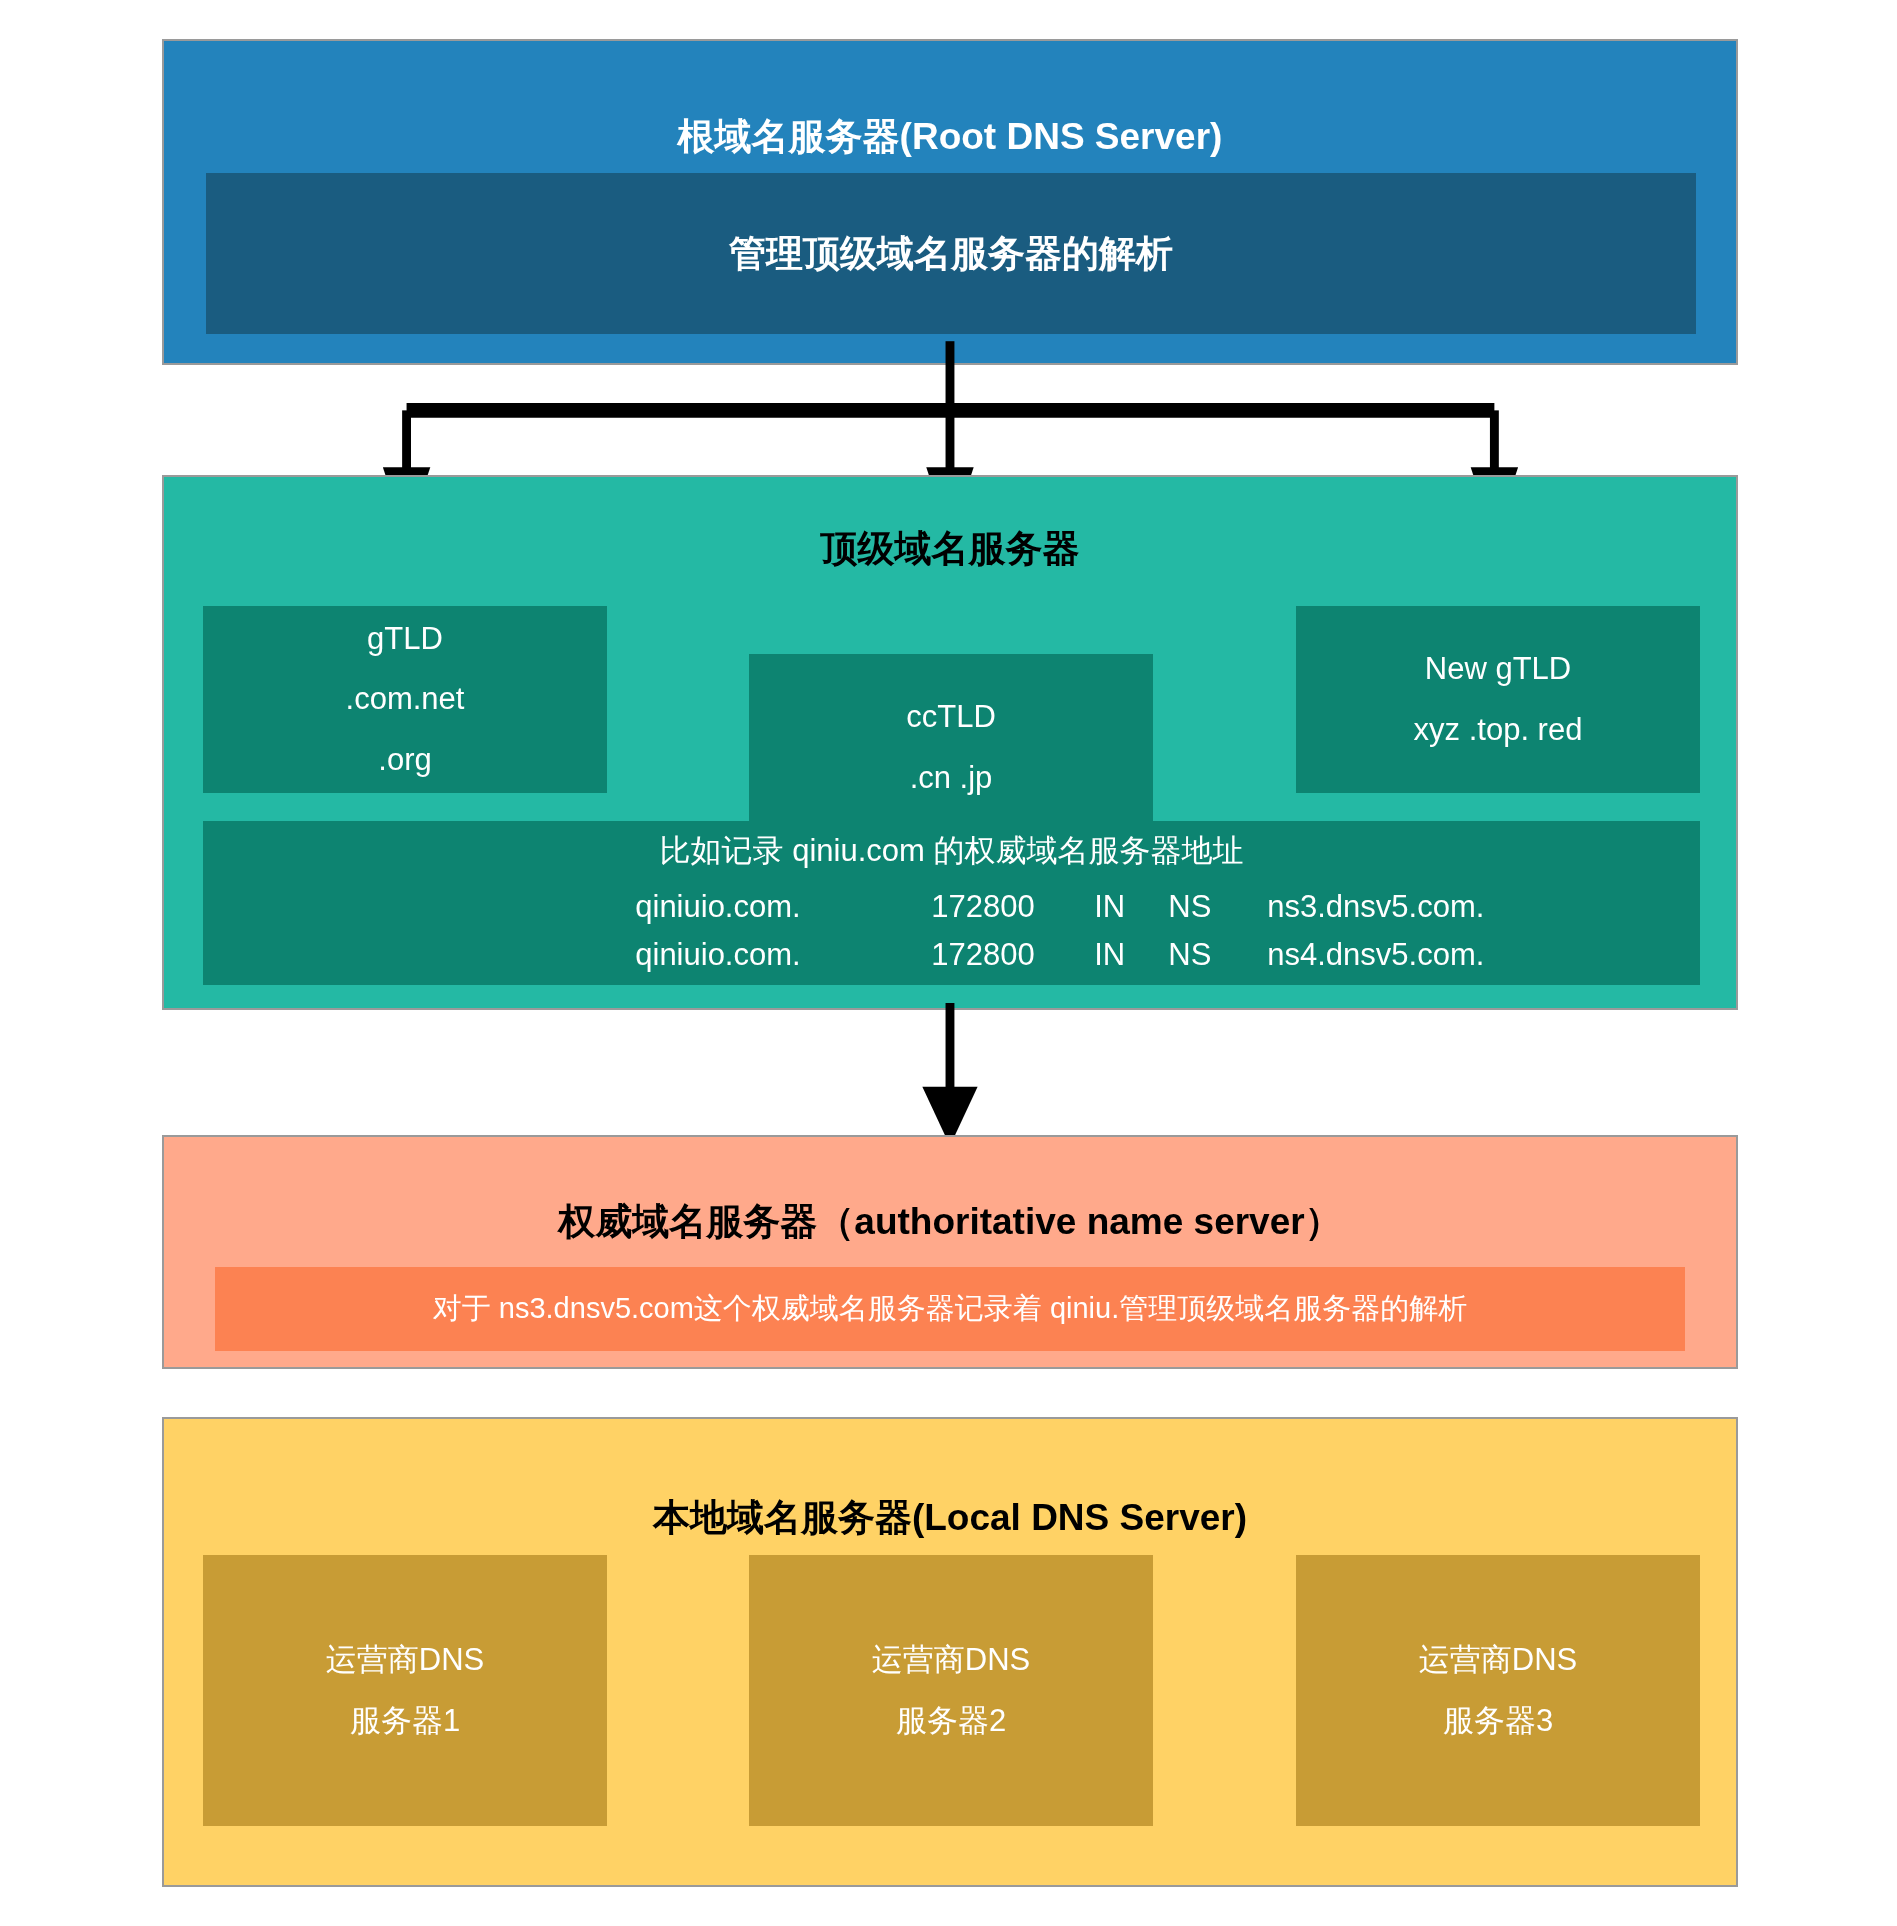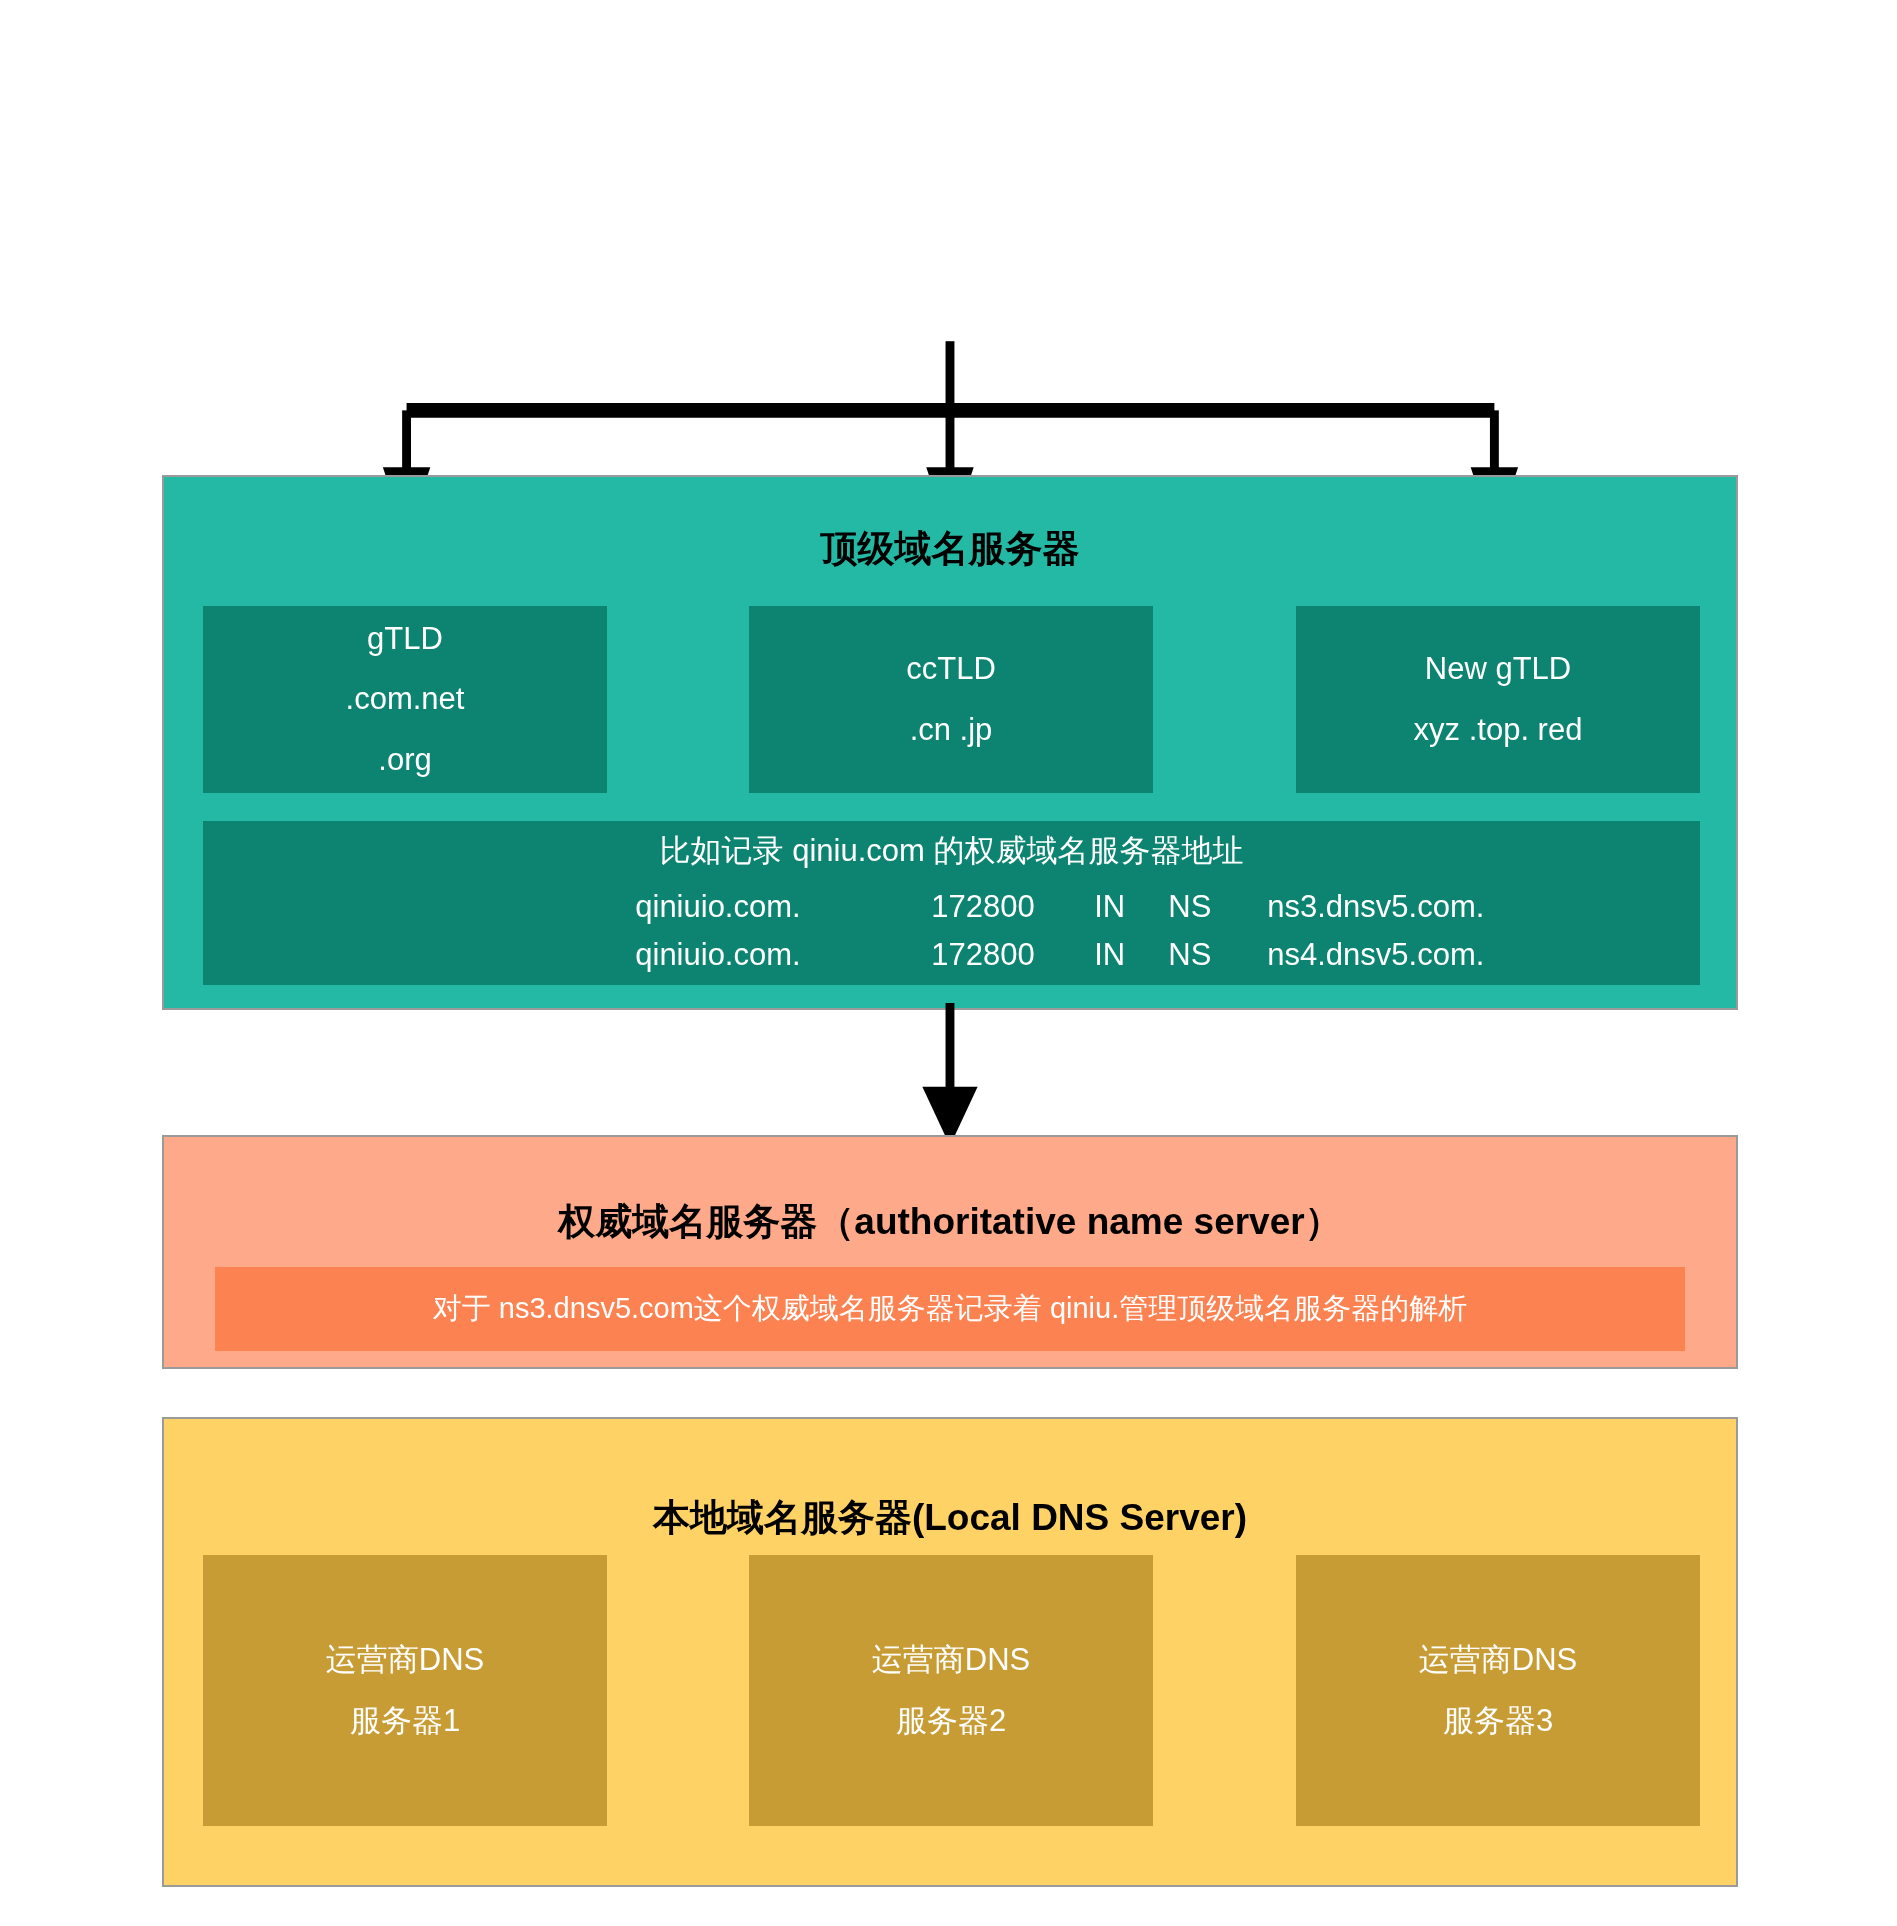--- a/index.html
+++ b/index.html
@@ -81,21 +81,21 @@
   }
   .tld-box {
     top: 129px;
     height: 187px;
     background: #0d8471;
     font-size: 31px;
     font-weight: normal;
     line-height: 1.95;
   }
   #tld-box-1 { left: 39px;   width: 404px; }
-  #tld-box-2 { left: 585px; width: 404px; }
+  #tld-box-2 { left: 585px; width: 404px; margin-top: 48px; }
   #tld-box-3 { left: 1132px; width: 404px; }
 
   #tld-record-box {
     left: 39px; top: 344px;
     width: 1497px; height: 164px;
     background: #0d8471;
     font-size: 31px;
     justify-content: center;
     line-height: 1.55;
   }
@@ -159,20 +159,26 @@
     pointer-events: none;
   }
   #conn-root-tld { left: 0; top: 341px; width: 1897px; height: 198px; }
   #conn-tld-auth { left: 0; top: 1003px; width: 1897px; height: 148px; }
 </style>
 </head>
 <body>
 
 <div id="diagram">
 
+  <div class="section" id="root-section">
+    <div class="section-title" id="root-title">根域名服务器(Root DNS Server)</div>
+    <div class="inner-box" id="root-inner">
+      <span class="line">管理顶级域名服务器的解析</span>
+    </div>
+  </div>
 
   <svg class="connector" id="conn-root-tld" viewBox="0 0 3840 400">
 
     <path d="M 1923 0 L 1923 140" stroke="#000000" stroke-width="18" fill="none"></path>
 
     <path d="M 823 140 L 3025 140" stroke="#000000" stroke-width="30" fill="none"></path>
 
     <path d="M 823 140 L 823 260" stroke="#000000" stroke-width="18" fill="none"></path>
     <polygon points="775,255 871,255 823,400" fill="#000000"></polygon>
 

